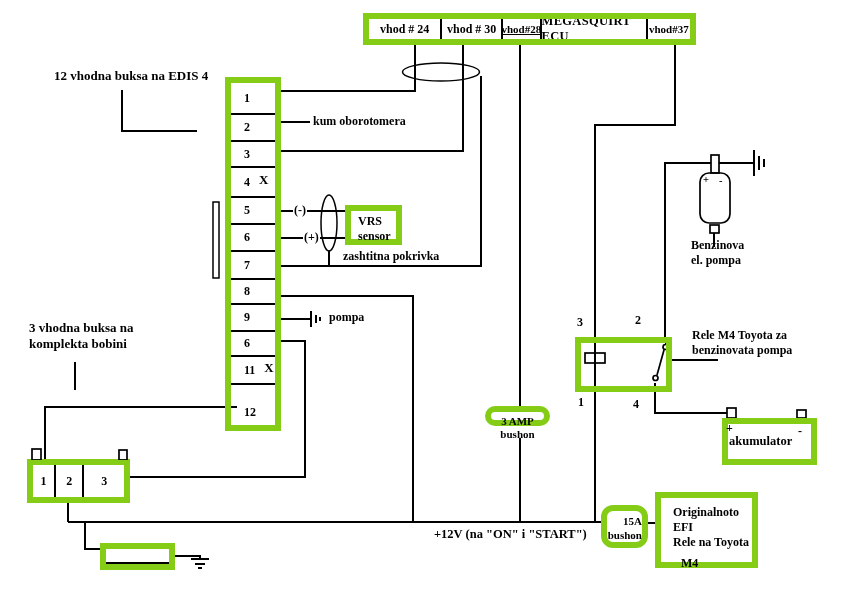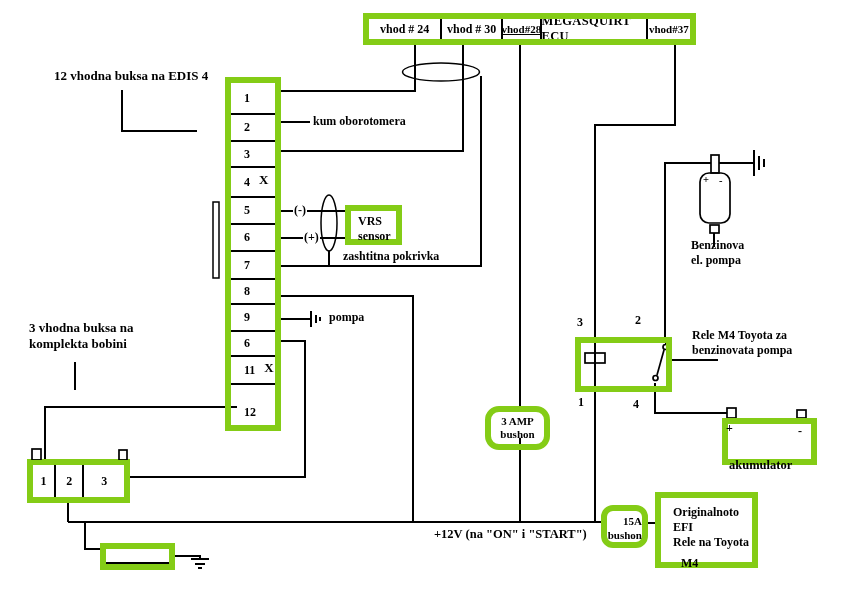--- a/index.html
+++ b/index.html
@@ -40,21 +40,21 @@
   .ccell{border-right:2px solid #000;box-sizing:border-box;display:flex;align-items:center;
          justify-content:center;font-size:12px;}
   .ccell:nth-child(1){width:26px;}
   .ccell:nth-child(2){width:32px;}
   .ccell:nth-child(3){width:45px;border-right:none;}
   
   #vrsbox{left:345px;top:205px;width:57px;height:40px;padding:3px 0 0 7px;font-size:12px;line-height:15px;}
   #relaybox{left:575px;top:337px;width:97px;height:55px;}
   #batt{left:722px;top:418px;width:95px;height:47px;}
   #efibox{left:655px;top:492px;width:103px;height:76px;padding:7px 0 0 12px;font-size:12px;line-height:15px;box-sizing:border-box;}
-  #fuse3{left:485px;top:406px;width:65px;height:44px;border-radius:14px;text-align:center;font-size:11px;line-height:13px;padding-top:3px;}
+  #fuse3{left:485px;top:406px;width:65px;height:20px;border-radius:14px;text-align:center;font-size:11px;line-height:13px;padding-top:3px;}
   #fuse15{left:601px;top:505px;width:47px;height:43px;border-radius:12px;text-align:right;font-size:11px;line-height:14px;padding-top:3px;}
   #zag{left:100px;top:543px;width:75px;height:27px;}
   #zag .zrow{height:13px;border-bottom:2px solid #000;font-size:11.5px;line-height:13px;padding-left:6px;box-sizing:content-box;}
   #zag .zrow:last-child{border-bottom:none;height:12px;line-height:12px;}
   .onwire{background:#fff;padding:0 1px;}
 </style>
 </head>
 <body>
 
 <div id="page">
@@ -221,21 +221,21 @@
   <div class="lbl" style="left:578px;top:396px;">1</div>
   <div class="lbl" style="left:633px;top:398px;">4</div>
   <div class="lbl2" style="left:692px;top:328px;">
     <div>Rele M4 Toyota za</div>
     <div>benzinovata pompa</div>
   </div>
 
   <div class="box" id="batt"></div>
   <div class="lbl" style="left:726px;top:422px;">+</div>
   <div class="lbl" style="left:798px;top:425px;">-</div>
-  <div class="lbl" style="left:729px;top:458px;font-size:12.5px;">akumulator</div>
+  <div class="lbl" style="left:729px;top:434px;font-size:12.5px;">akumulator</div>
 
   <div class="box" id="fuse3">
     <div>3 AMP</div>
     <div>bushon</div>
   </div>
   <div class="box" id="fuse15">
     <div>15A</div>
     <div>bushon</div>
   </div>
 

